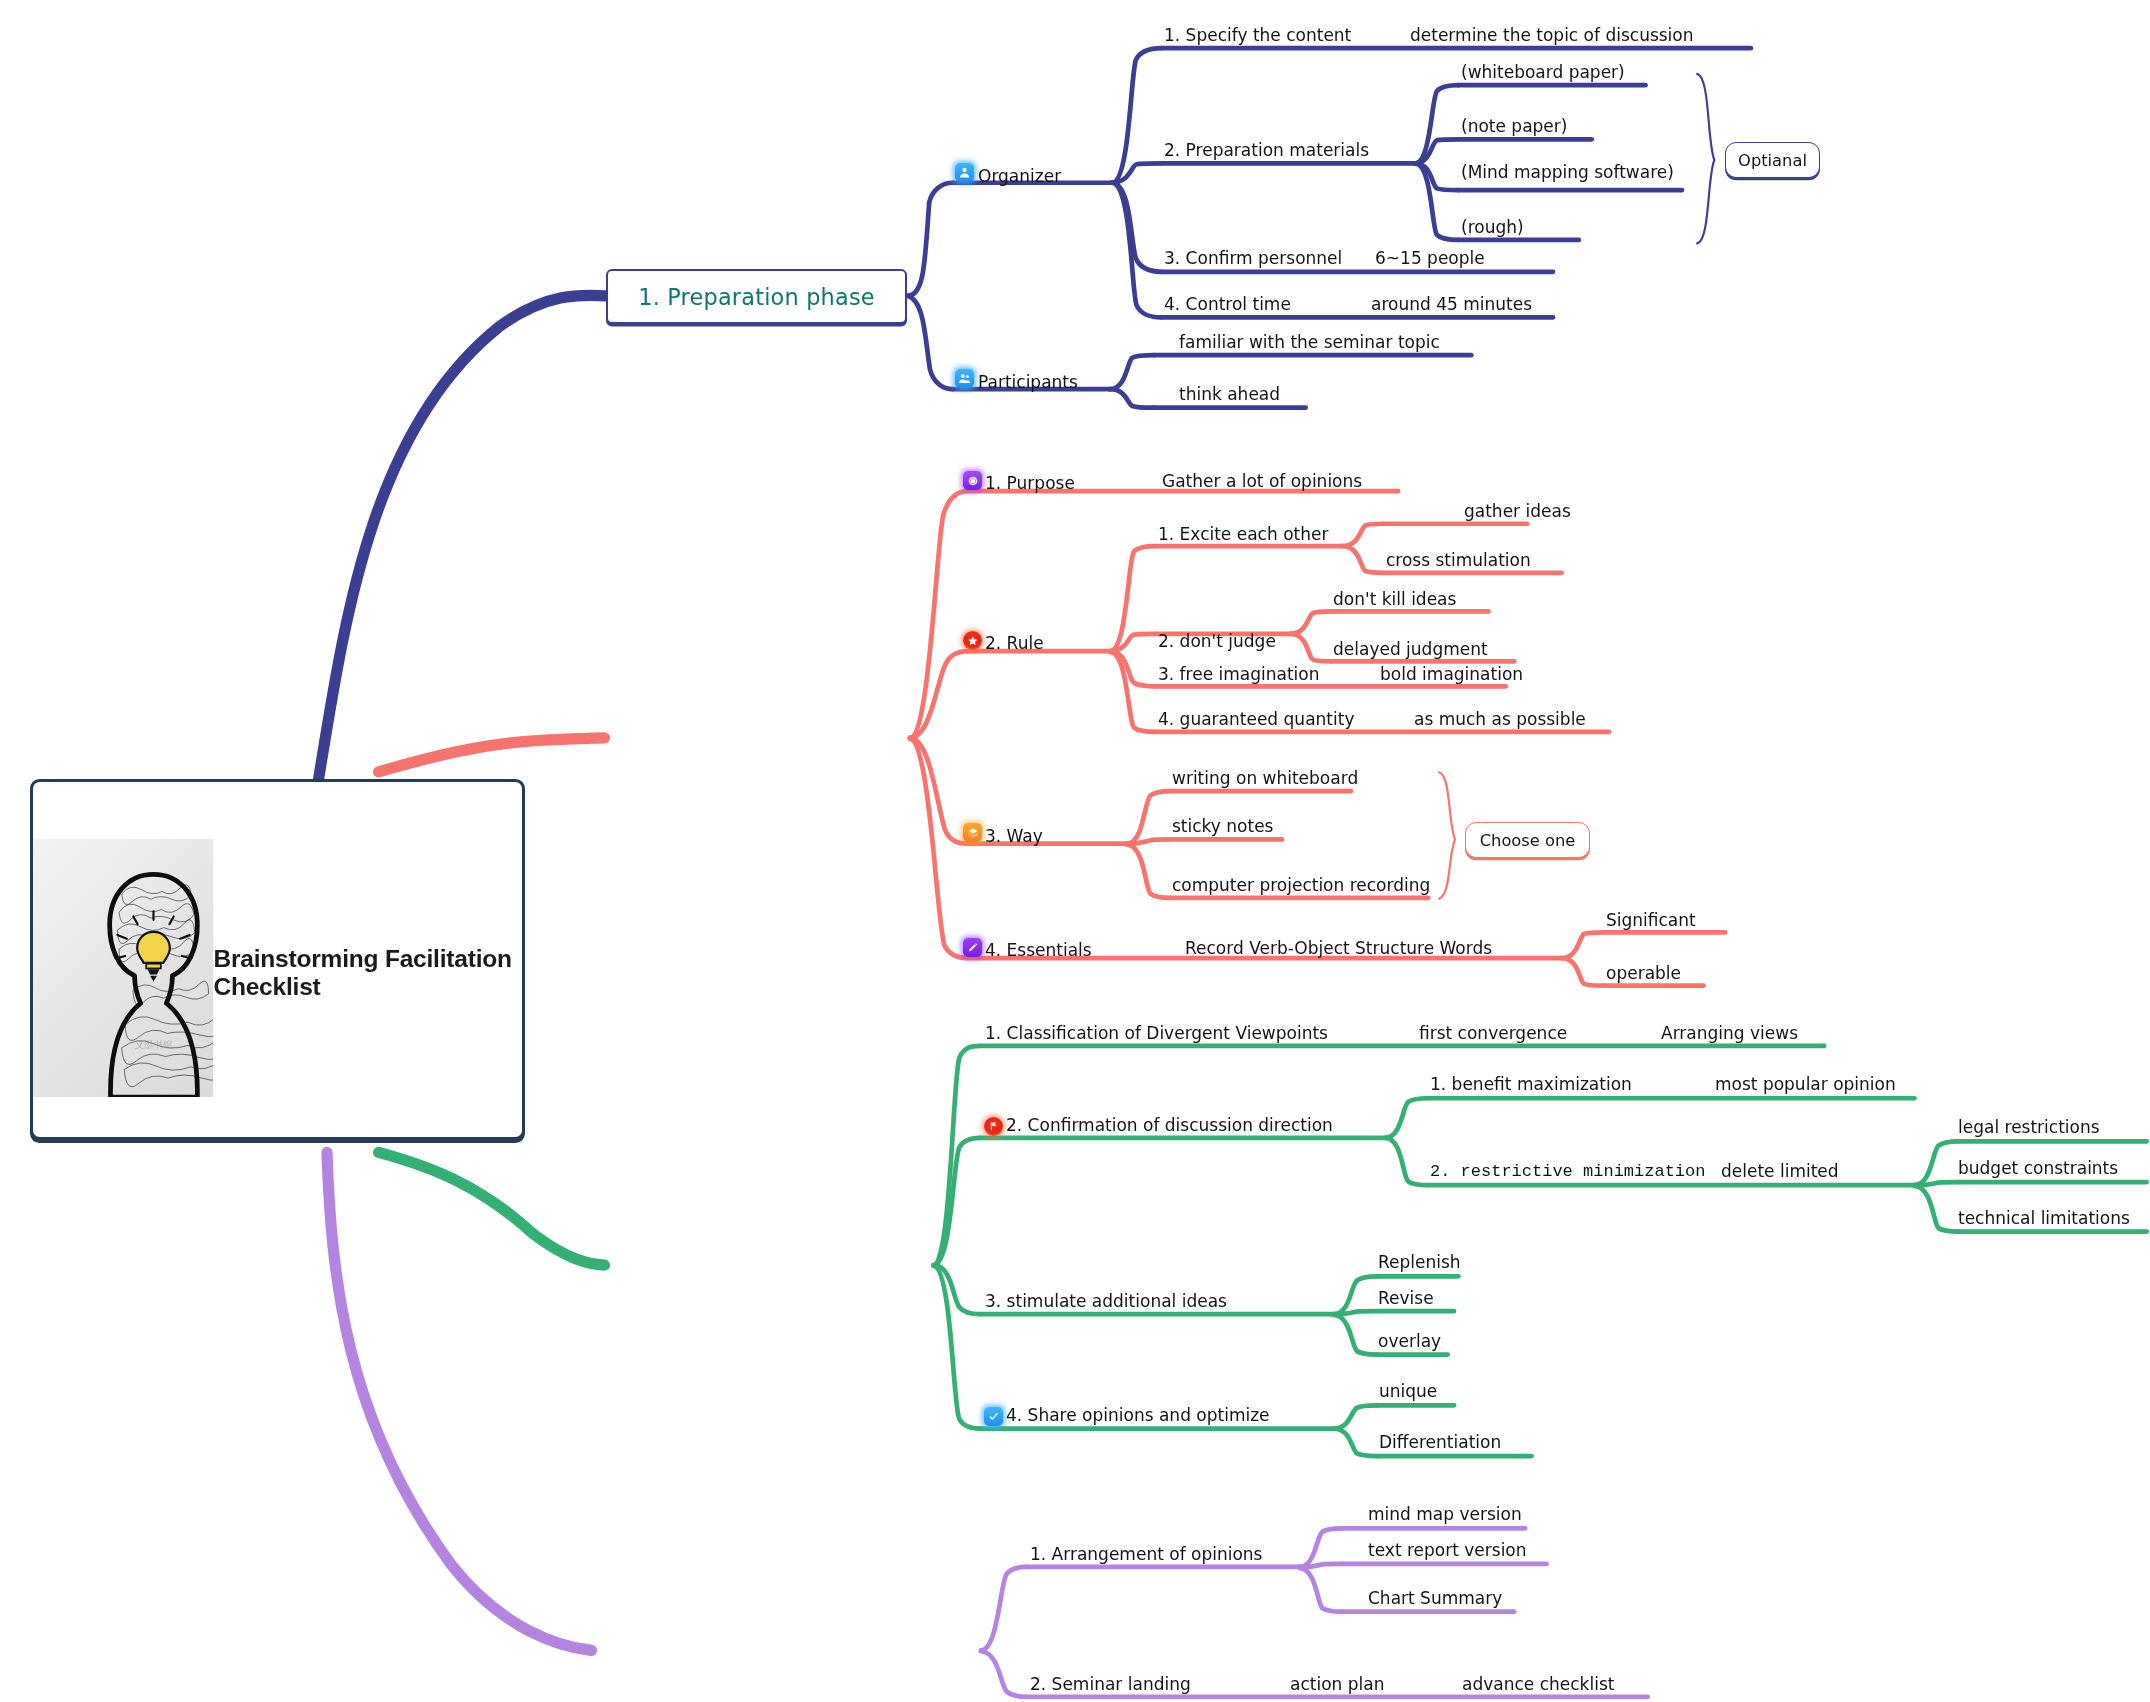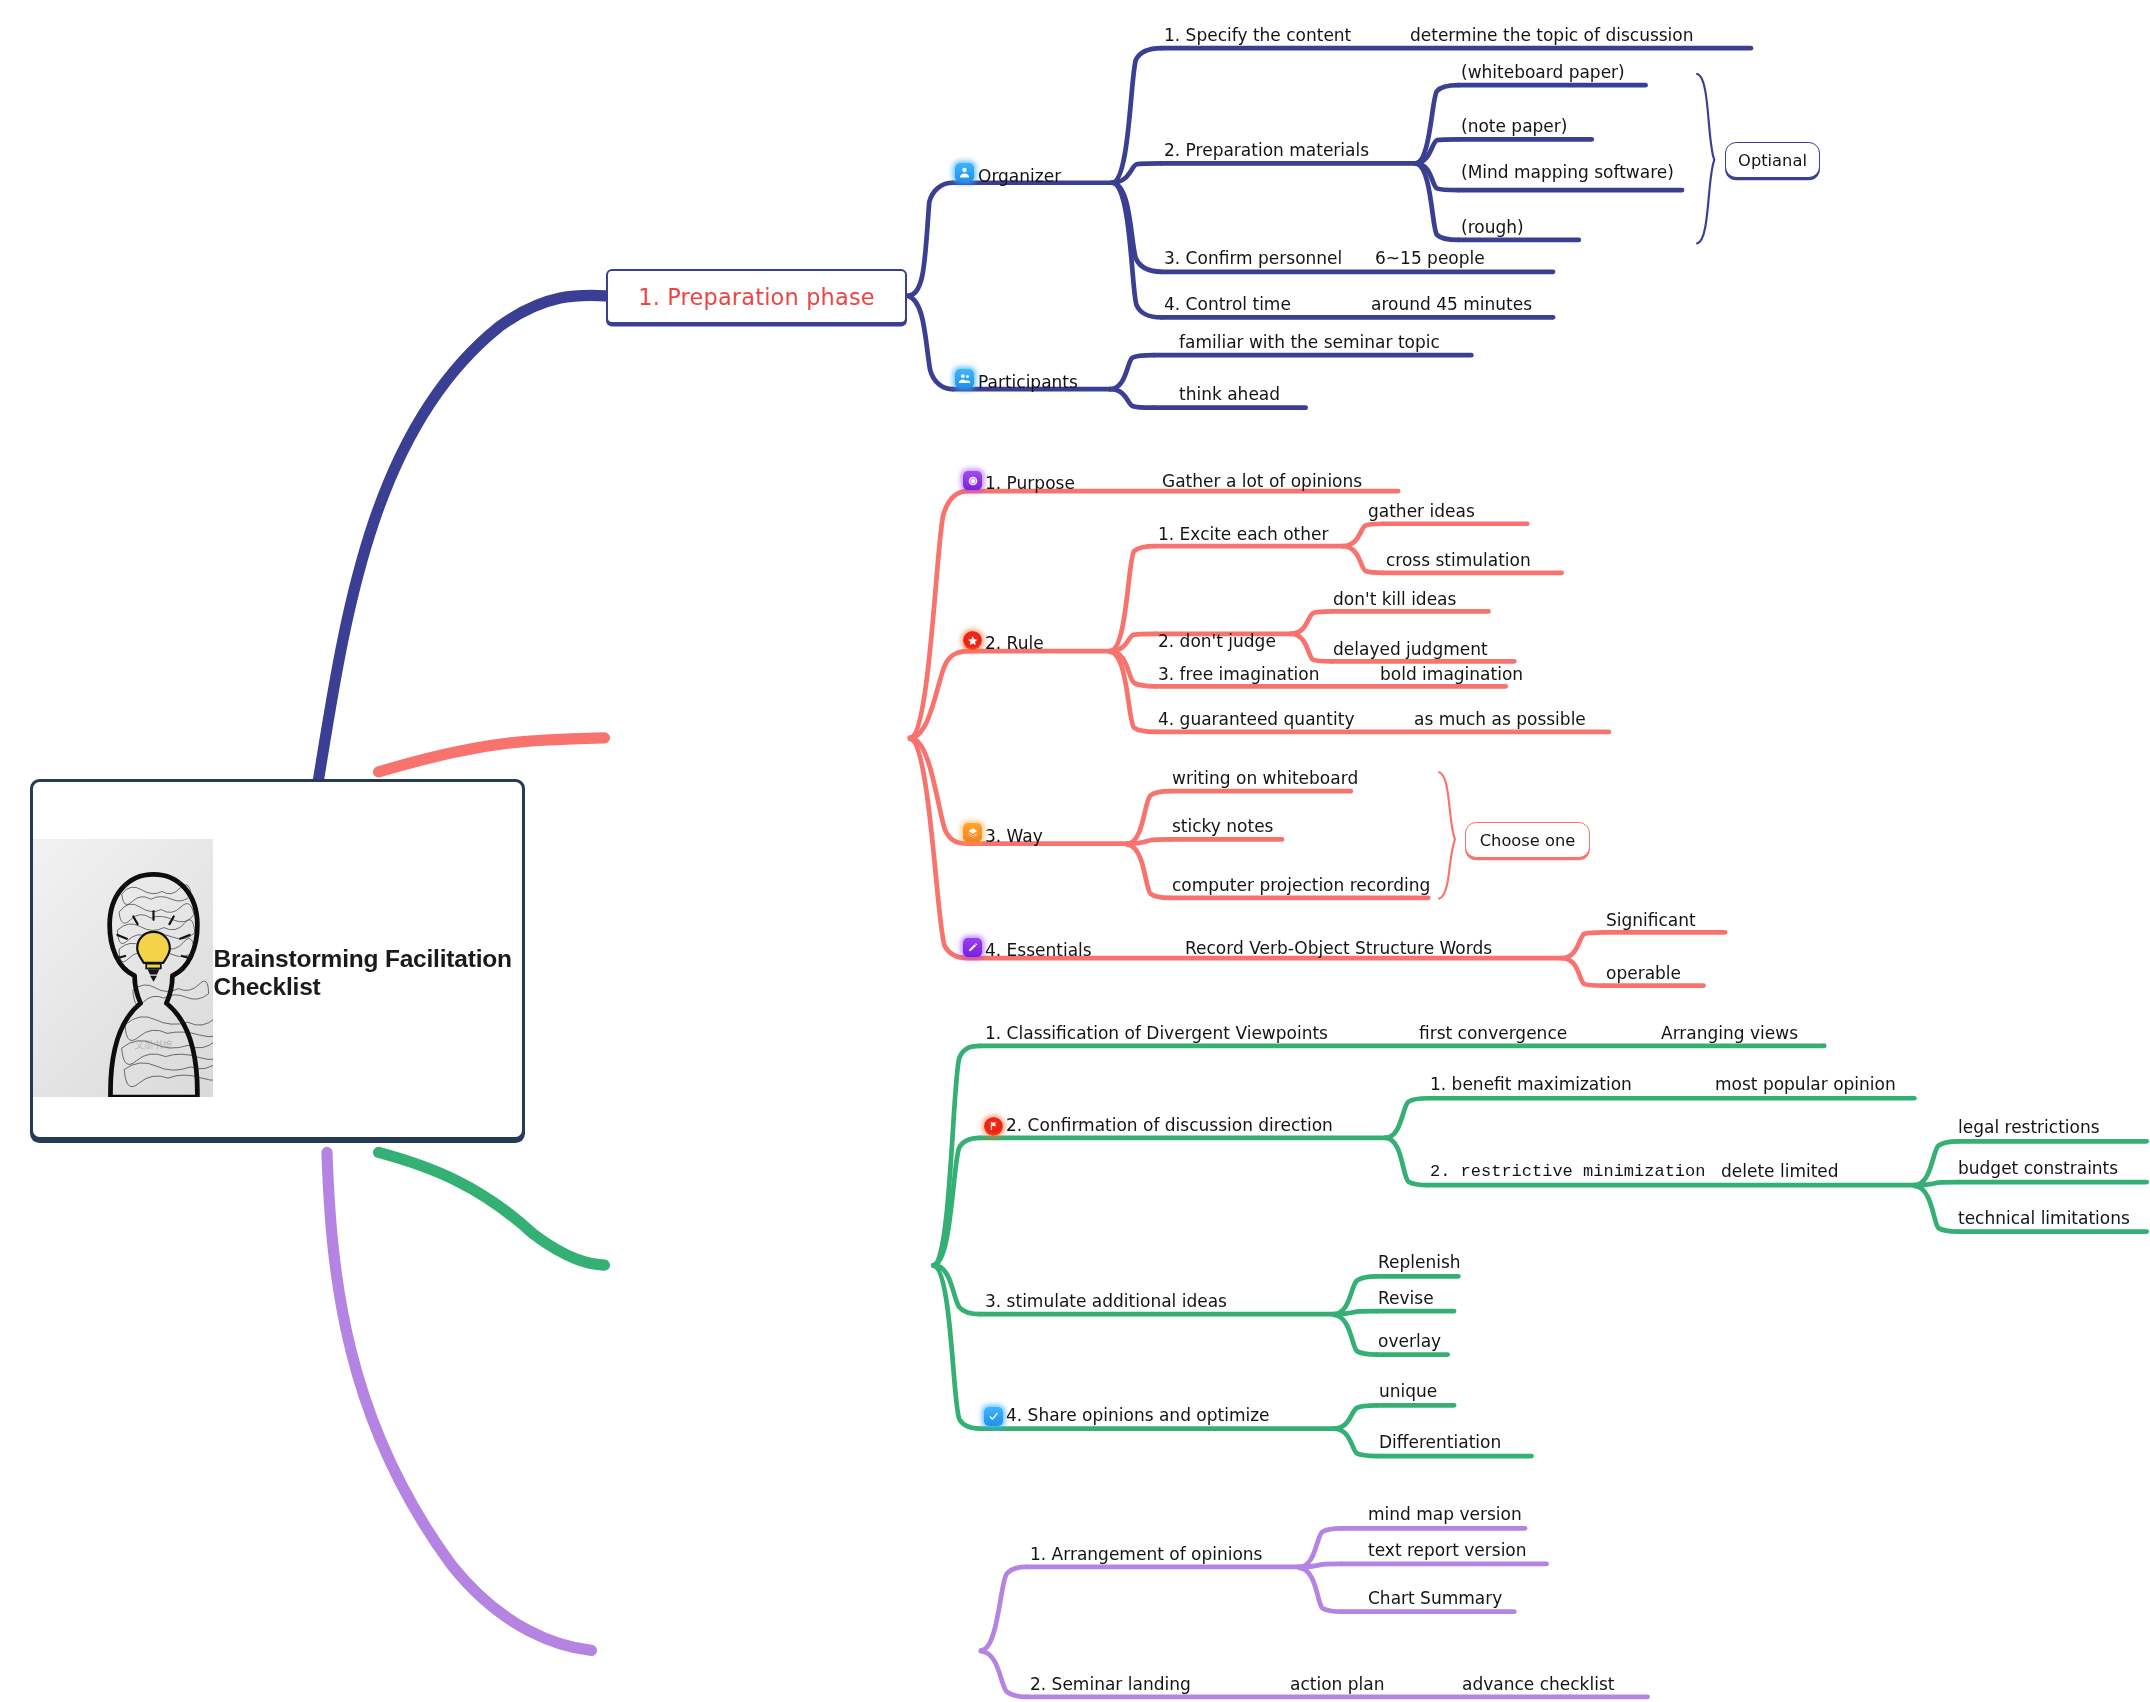--- a/index.html
+++ b/index.html
@@ -21,21 +21,21 @@
   .central-pic svg{position:absolute;left:0;top:0;}
   .central-title{
     margin-top:11.2px;font-size:24.5px;font-weight:bold;color:#1a1a1a;
     font-family:"Liberation Sans", sans-serif; letter-spacing:-0.2px;
   }
 
   
   .l1{
     position:absolute; background:#ffffff; border-radius:6px;
     box-sizing:border-box; display:flex; align-items:center; justify-content:center;
-    font-size:22.4px; color:#ef4444; white-space:nowrap; padding:0 11.2px;
+    font-size:22.4px; color:#0f766e; white-space:nowrap; padding:0 11.2px;
     font-family:"DejaVu Sans", sans-serif; letter-spacing:0.2px;
   }
   .l1.blue  {border:2.2px solid #3b3f94; box-shadow:0 2.6px 0 0 #3b3f94;}
   .l1.red   {border:2.2px solid #f8736e; box-shadow:0 2.6px 0 0 #f8736e;}
   .l1.green {border:2.2px solid #35b075; box-shadow:0 2.6px 0 0 #35b075;}
   .l1.purple{border:2.2px solid #b584e3; box-shadow:0 2.6px 0 0 #b584e3;}
 
   
   .lbl{
     position:absolute; white-space:nowrap; color:#141414;
@@ -313,21 +313,21 @@
 <div class="lbl s1" style="left:1162px;top:473px;">Gather a lot of opinions</div>
 
 <div class="ic ic-red" style="left:963px;top:631px;">
   <svg width="11.6" height="11.6" viewBox="0 0 24 24" fill="#fff">
     <path d="M12 2.6 l2.9 6.1 6.6.9 -4.8 4.6 1.2 6.6 -5.9-3.2 -5.9 3.2 1.2-6.6 -4.8-4.6 6.6-.9z"></path>
       </svg>
     </div>
 <div class="lbl s1" style="left:985px;top:635px;">2. Rule</div>
 
 <div class="lbl s1" style="left:1158px;top:526px;">1. Excite each other</div>
-<div class="lbl s1" style="left:1368px;top:503px;">gather ideas</div>
+<div class="lbl s1" style="left:1464px;top:503px;">gather ideas</div>
 <div class="lbl s1" style="left:1386px;top:552px;">cross stimulation</div>
 
 <div class="lbl s1" style="left:1158px;top:633px;">2. don't judge</div>
 <div class="lbl s1" style="left:1333px;top:591px;">don't kill ideas</div>
 <div class="lbl s1" style="left:1333px;top:641px;">delayed judgment</div>
 
 <div class="lbl s1" style="left:1158px;top:666px;">3. free imagination</div>
 <div class="lbl s1" style="left:1380px;top:666px;">bold imagination</div>
 
 <div class="lbl s1" style="left:1158px;top:711px;">4. guaranteed quantity</div>

